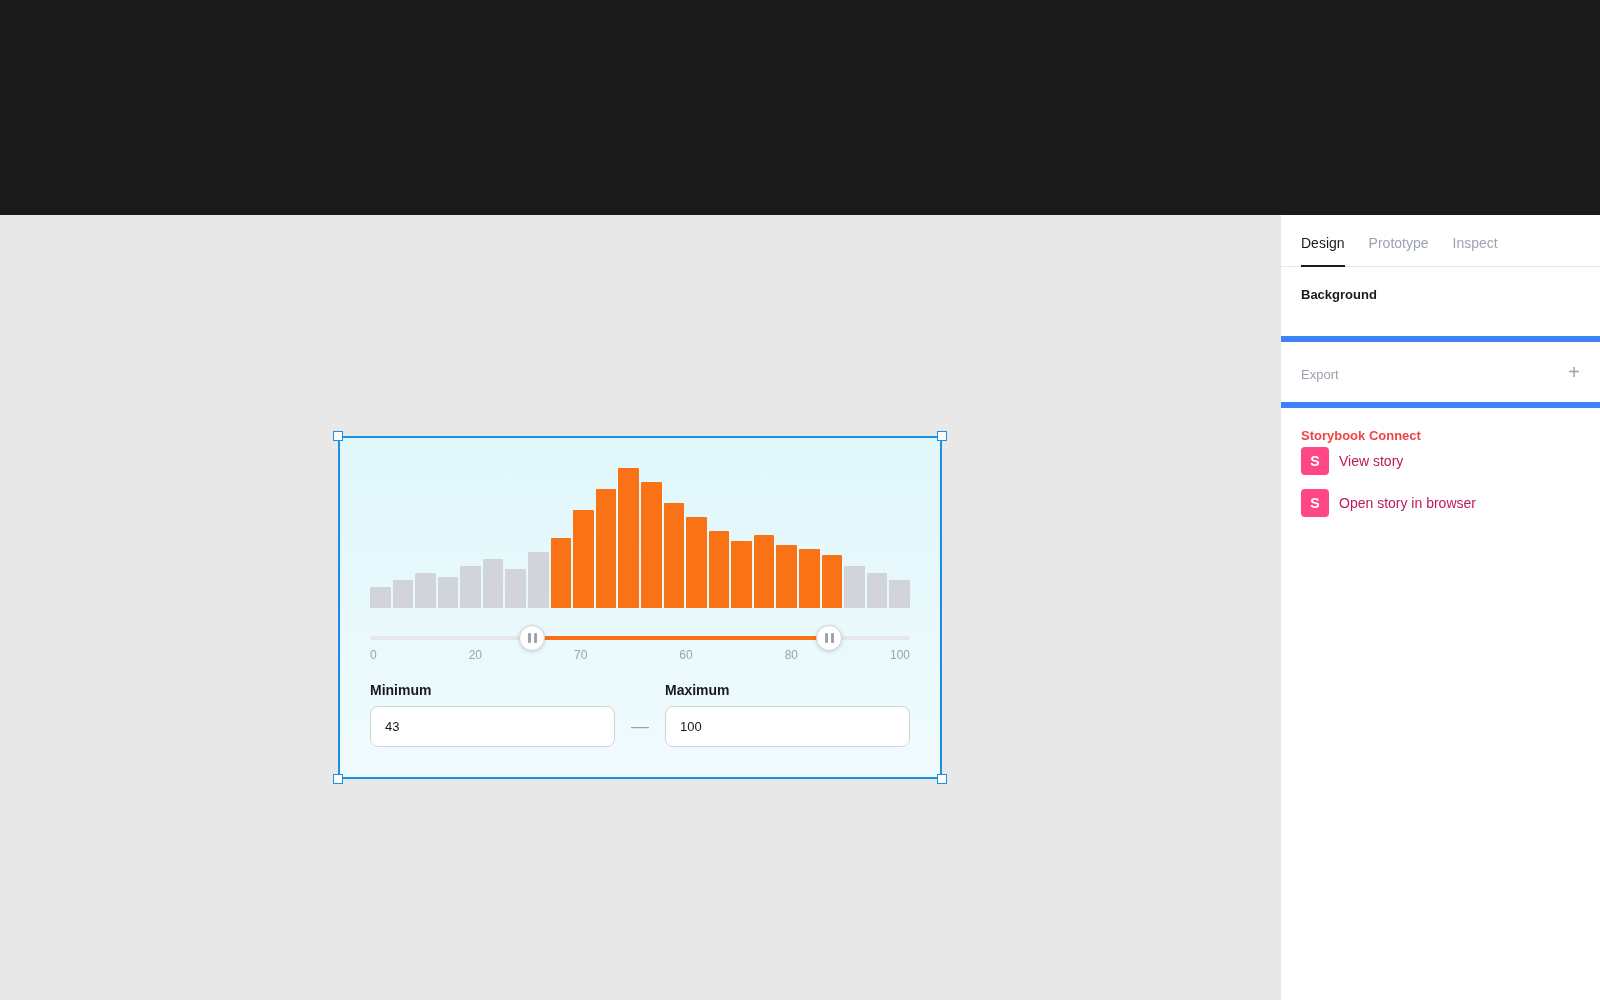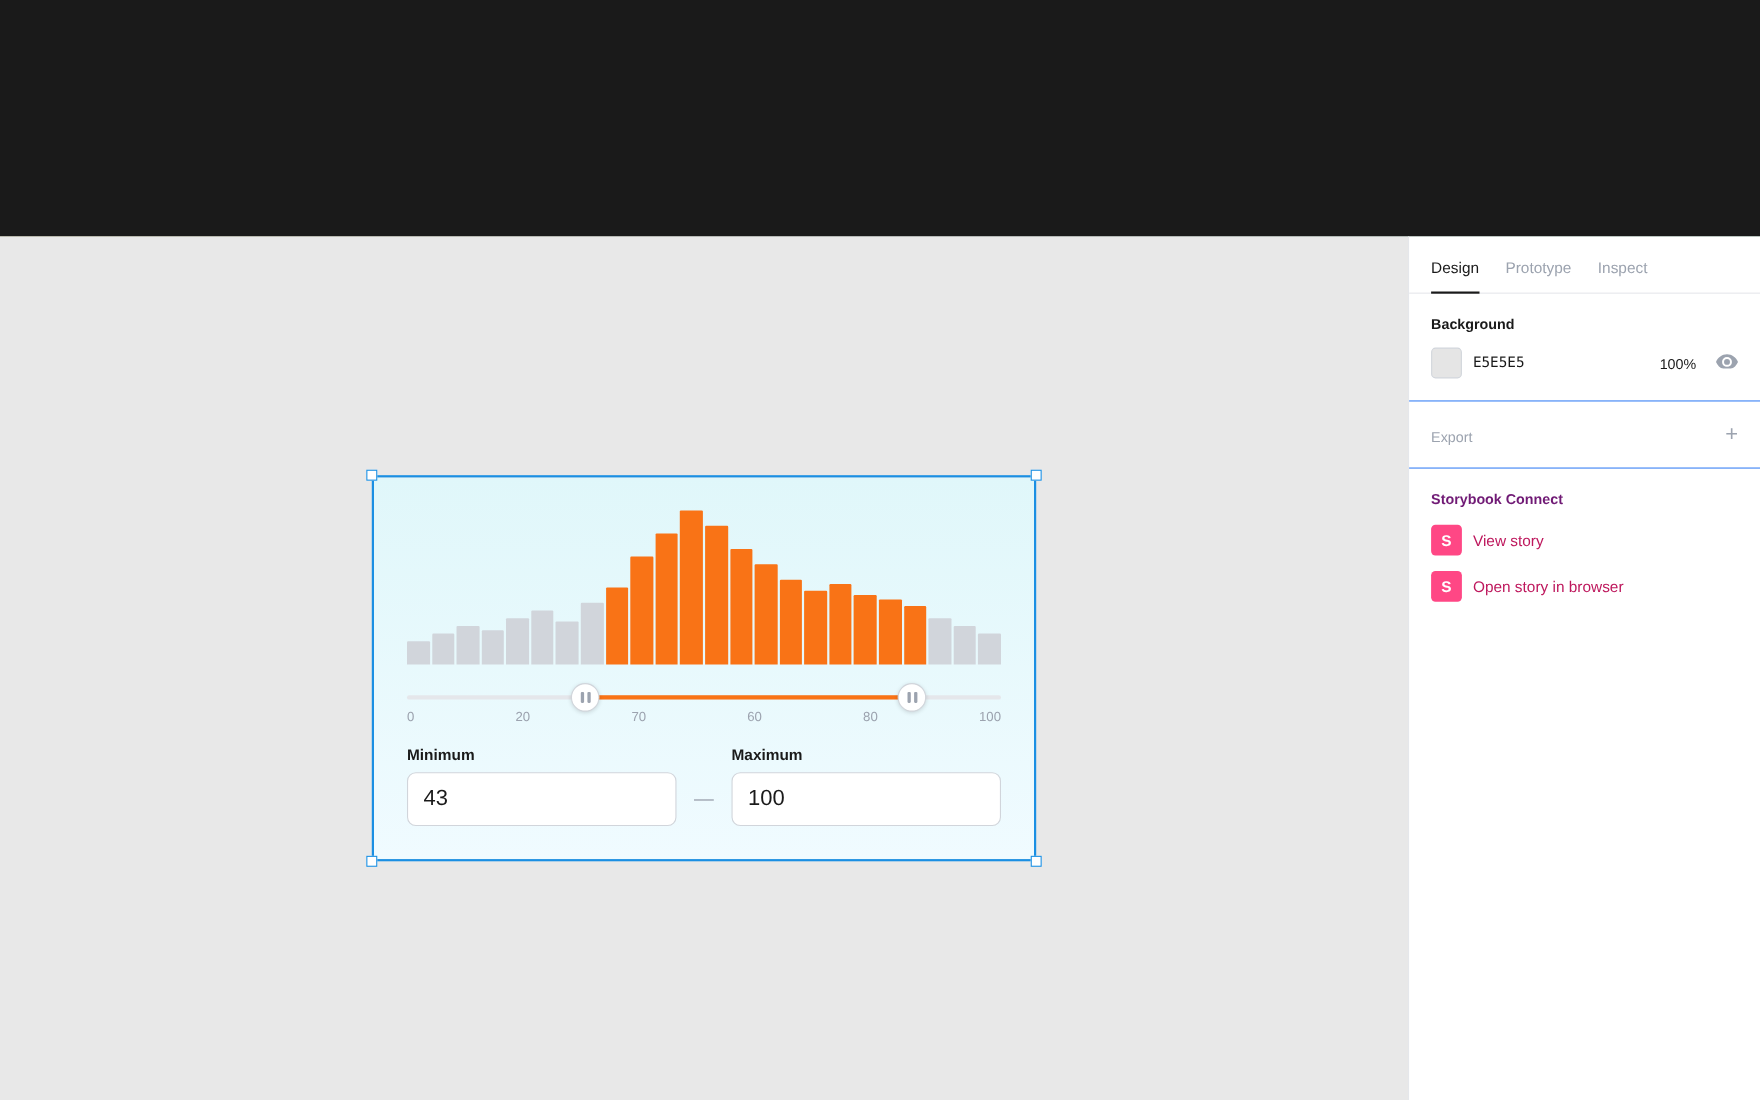--- a/index.html
+++ b/index.html
@@ -184,21 +184,21 @@
       font-weight: 700;
       color: #1a1a1a;
       margin-bottom: 8px;
     }
 
     .number-input {
       width: 100%;
       padding: 12px 14px;
       border: 1.5px solid #d1d5db;
       border-radius: 8px;
-      font-size: 20px;
+      font-size: 13px;
       color: #1a1a1a;
       background: white;
       outline: none;
     }
 
     .dash-separator {
       padding: 0 16px;
       font-size: 18px;
       color: #9ca3af;
       margin-top: 24px;
@@ -238,21 +238,21 @@
     }
 
     .tab.active {
       color: #1a1a1a;
       border-bottom: 2px solid #1a1a1a;
     }
 
     
     .panel-section {
       padding: 20px 20px;
-      border-bottom: 1px solid #3b82f6;
+      border-bottom: 6px solid #3b82f6;
     }
 
     .section-title {
       font-size: 13px;
       font-weight: 600;
       color: #1a1a1a;
       margin-bottom: 14px;
     }
 
     .bg-row {
@@ -308,22 +308,22 @@
     }
 
     
     .storybook-section {
       padding: 20px 20px;
     }
 
     .storybook-title {
       font-size: 13px;
       font-weight: 600;
-      color: #701a75;
-      margin-bottom: 16px;
+      color: #ef4444;
+      margin-bottom: 4px;
     }
 
     .storybook-item {
       display: flex;
       align-items: center;
       gap: 10px;
       margin-bottom: 14px;
       cursor: pointer;
     }
 
@@ -436,30 +436,20 @@
 <div class="right-panel">
 
   <div class="panel-tabs" id="panel-tabs">
       <div class="tab active">Design</div>
       <div class="tab">Prototype</div>
       <div class="tab">Inspect</div>
     </div>
 
   <div class="panel-section">
     <div class="section-title">Background</div>
-    <div class="bg-row">
-      <div class="color-swatch"></div>
-      <span class="color-code">E5E5E5</span>
-      <span class="opacity-value">100%</span>
-      <span class="eye-icon">
-        <svg width="20" height="14" viewBox="0 0 20 14" fill="none">
-          <path d="M10 1C5.5 1 1.7 3.9 0 8c1.7 4.1 5.5 7 10 7s8.3-2.9 10-7c-1.7-4.1-5.5-7-10-7zm0 11.5A4.5 4.5 0 0 1 5.5 8 4.5 4.5 0 0 1 10 3.5 4.5 4.5 0 0 1 14.5 8 4.5 4.5 0 0 1 10 12.5zm0-7.2A2.7 2.7 0 0 0 7.3 8 2.7 2.7 0 0 0 10 10.7 2.7 2.7 0 0 0 12.7 8 2.7 2.7 0 0 0 10 5.3z" fill="#9ca3af"></path>
-        </svg>
-      </span>
-    </div>
   </div>
 
   <div class="panel-section">
     <div class="export-row">
       <span class="export-label">Export</span>
       <span class="plus-btn">+</span>
     </div>
   </div>
 
   <div class="storybook-section">

